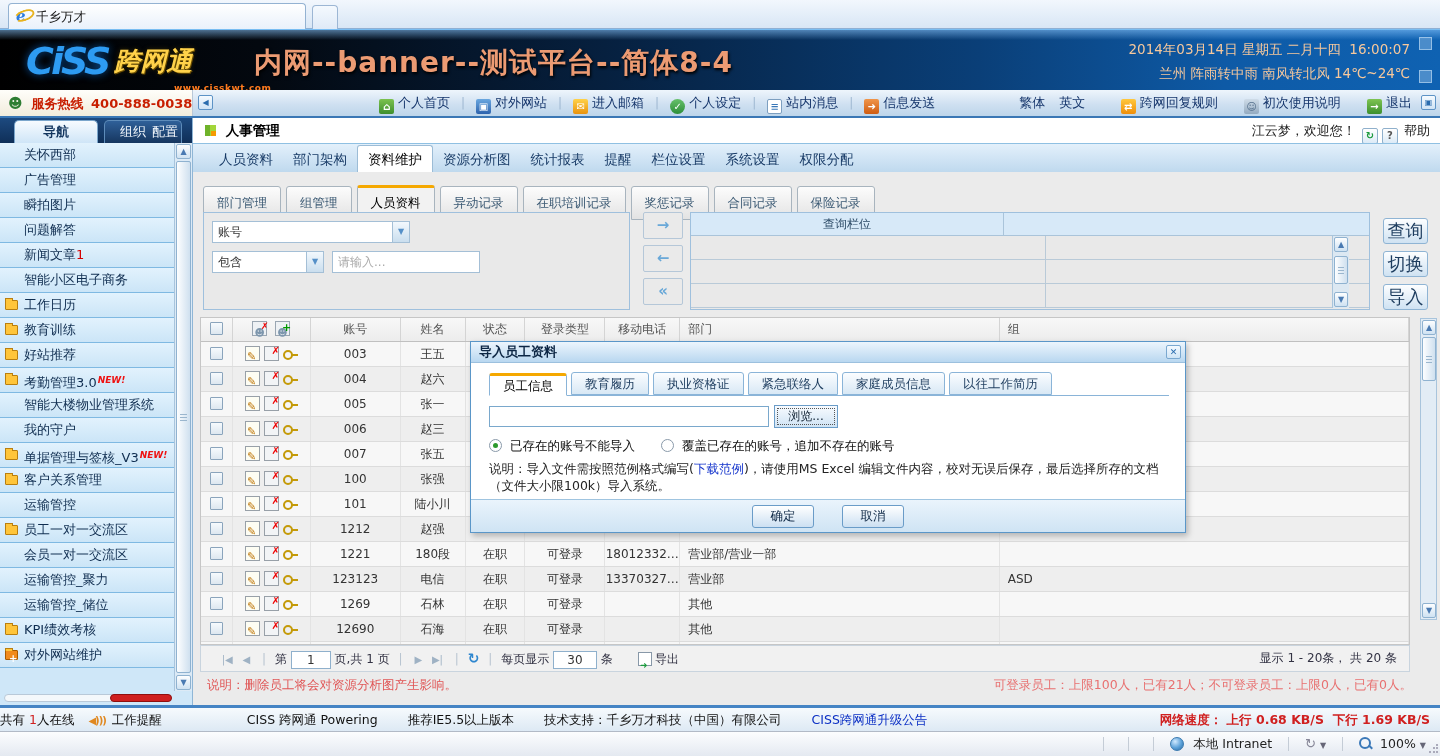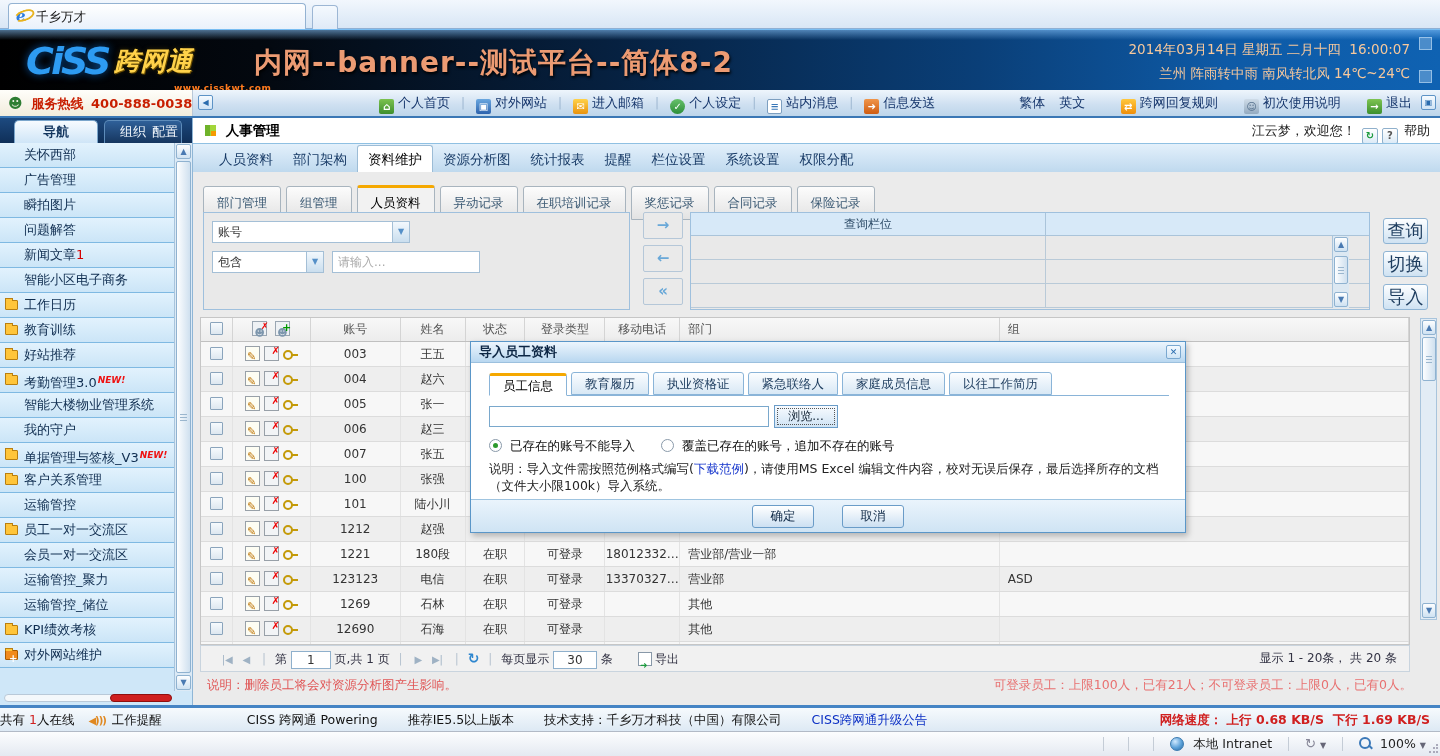--- a/index.html
+++ b/index.html
@@ -107,21 +107,21 @@
 .sel{position:absolute;height:22px;background:#fff;border:1px solid #a4bfd6;line-height:20px;padding-left:5px;color:#333;cursor:pointer}
 .sel .chev{position:absolute;right:0;top:0;width:17px;height:20px;background:linear-gradient(#f2f8fd,#cadeee);border-left:1px solid #a4bfd6;
   color:#5590c8;font-size:8px;text-align:center;line-height:19px}
 .f-input{position:absolute;height:22px;border:1px solid #a4bfd6;background:#fff;padding:0 5px;font-size:12px;color:#333;font-family:inherit}
 .f-input::placeholder{color:#aaa}
 .move-btns{position:absolute;left:450px;top:40px;width:42px}
 .mvb{display:block;width:40px;height:27px;margin-bottom:6px;background:#eaeaea;border:1px solid #b5c7d8;border-radius:2px;
   color:#69a8d8;font-size:15px;font-weight:bold;text-align:center;line-height:25px;cursor:pointer}
 .query-tbl{position:absolute;left:497px;top:40px;width:680px;height:98px;border:1px solid #9fc0dd;background:#e9e9e9}
 .qhead{height:23px;background:#d7e9f8;border-bottom:1px solid #aac4da;display:flex}
-.qh1{width:355px;border-right:1px solid #aac4da;text-align:center;line-height:22px;color:#2c4a66}
+.qh1{width:313px;border-right:1px solid #aac4da;text-align:center;line-height:22px;color:#2c4a66}
 .qrow{height:24px;border-bottom:1px solid #b9cad8;display:flex}
 .qrow>div:first-child{width:355px;border-right:1px solid #b9cad8}
 .qscroll{position:absolute;right:20px;top:23px;width:17px;bottom:1px;background:#dce8f2;border-left:1px solid #a8c4dc}
 .side-btns{position:absolute;left:1190px;top:46px}
 .btn{display:block;width:45px;height:26px;margin-bottom:7px;background:linear-gradient(#fdfeff,#cfe2f2);border:1px solid #8fb4d4;
   border-radius:3px;color:#1d3c5e;font-size:18px;text-align:center;line-height:24px;cursor:pointer;font-family:inherit}
 
 
 .grid{position:absolute;left:7px;top:145px;width:1210px;height:328px;background:#fff;border:1px solid #c6c6c6}
 .ghead{display:flex;height:24px;background:linear-gradient(#f8f8f8,#ececec);border-bottom:1px solid #c0c0c0;color:#555}
@@ -216,21 +216,21 @@
       <span class="ie">e</span><span>千乡万才</span>
     </div>
     <div class="btab-stub"></div>
   </div>
 
   <div class="banner">
     <div class="logo">
       <span class="logo-en">CiSS</span><span class="logo-cn">跨网通</span>
       <div class="logo-url">www.cisskwt.com</div>
     </div>
-    <div class="banner-title">内网--banner--测试平台--简体8-2</div>
+    <div class="banner-title">内网--banner--测试平台--简体8-4</div>
     <div class="banner-info">
       <div><span>2014年03月14日 星期五 二月十四</span>&nbsp;&nbsp;<span>16:00:07</span></div>
       <div>兰州 阵雨转中雨 南风转北风 14℃~24℃</div>
     </div>
     <div class="banner-sq" style="top:7px"></div>
     <div class="banner-sq" style="top:40px"></div>
   </div>
 
   <div class="toolbar">
     <div class="hotline">

